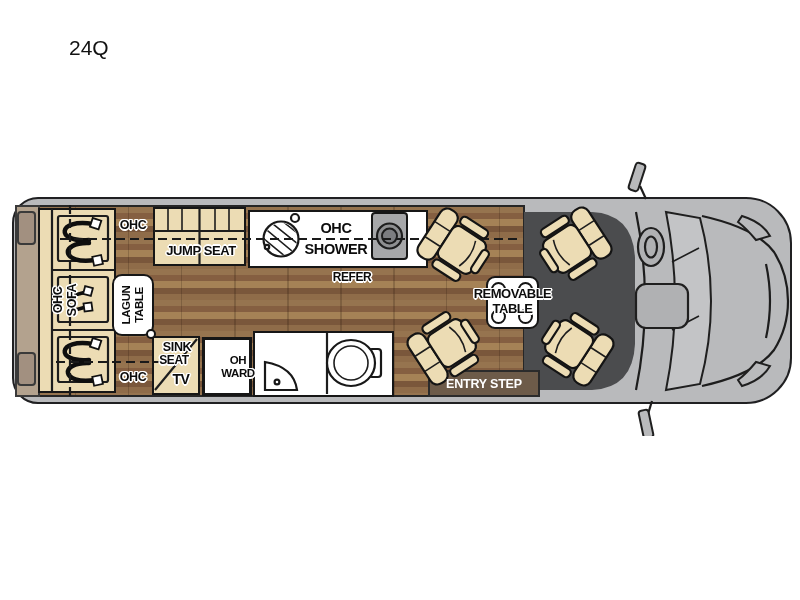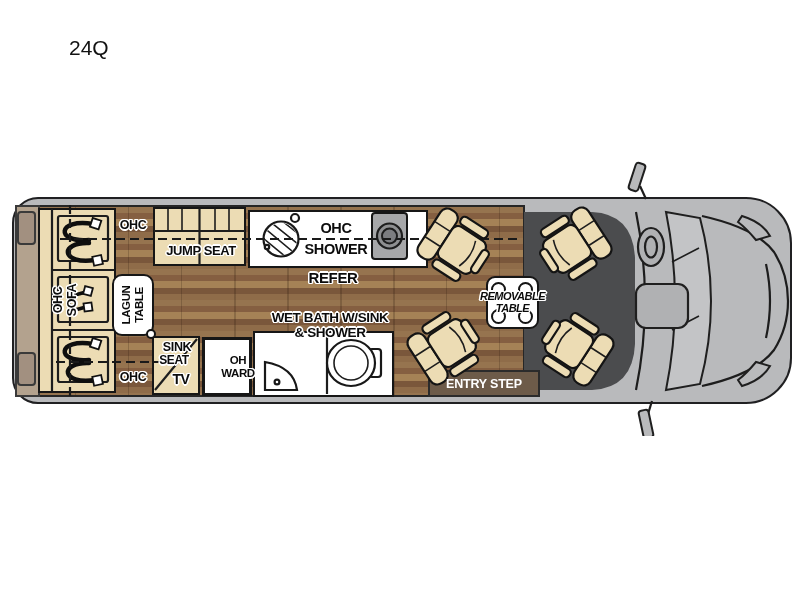--- a/index.html
+++ b/index.html
@@ -180,40 +180,36 @@
   <div class="tcirc" style="left:518px;top:282px;"></div>
   <div class="tcirc" style="left:491px;top:309px;"></div>
   <div class="tcirc" style="left:518px;top:309px;"></div>
 
   <div class="lbl" style="left:133px;top:225px;font-size:12.5px;">OHC</div>
   <div class="lbl" style="left:201px;top:251px;font-size:13px;">JUMP SEAT</div>
   <div class="lbl" style="left:336px;top:239px;font-size:14.5px;line-height:1.45;">
     <span>OHC</span>
     <span>SHOWER</span>
   </div>
-  <div class="lbl" style="left:333px;top:278px;font-size:15px;">REFER</div>
+  <div class="lbl" style="left:352px;top:278px;font-size:12px;">REFER</div>
   <div class="lbl rot" style="left:65px;top:300px;font-size:12.5px;">
     <span>OHC</span>
     <span>SOFA</span>
   </div>
   <div class="lbl rot" style="left:133px;top:305px;font-size:11.5px;">
     <span>LAGUN</span>
     <span>TABLE</span>
   </div>
   <div class="lbl" style="left:133px;top:377px;font-size:12.5px;">OHC</div>
   <div class="lbl" style="left:177px;top:347px;font-size:12.5px;">SINK</div>
   <div class="lbl" style="left:174px;top:361px;font-size:12px;text-align:center;">SEAT</div>
   <div class="lbl" style="left:181px;top:380px;font-size:14px;">TV</div>
   <div class="lbl" style="left:227px;top:367px;font-size:11.5px;margin-left:11px;">
     <span>OH</span>
     <span>WARD</span>
   </div>
-  <div class="lbl" style="left:330px;top:325px;font-size:13.5px;">
-    <span>WET BATH W/SINK</span>
-    <span>&amp; SHOWER</span>
-  </div>
-  <div class="lbl" style="left:512.5px;top:302px;font-size:11px;letter-spacing:-0.5px;font-style:italic;">
+  <div class="lbl" style="left:512.5px;top:302px;font-size:13px;letter-spacing:-0.5px;">
     <span>REMOVABLE</span>
     <span>TABLE</span>
   </div>
   <div class="lbl" id="entry-step-label" style="left:484px;top:384px;font-size:12.5px;">ENTRY STEP</div>
 
 </div>
 
 </body></html>

